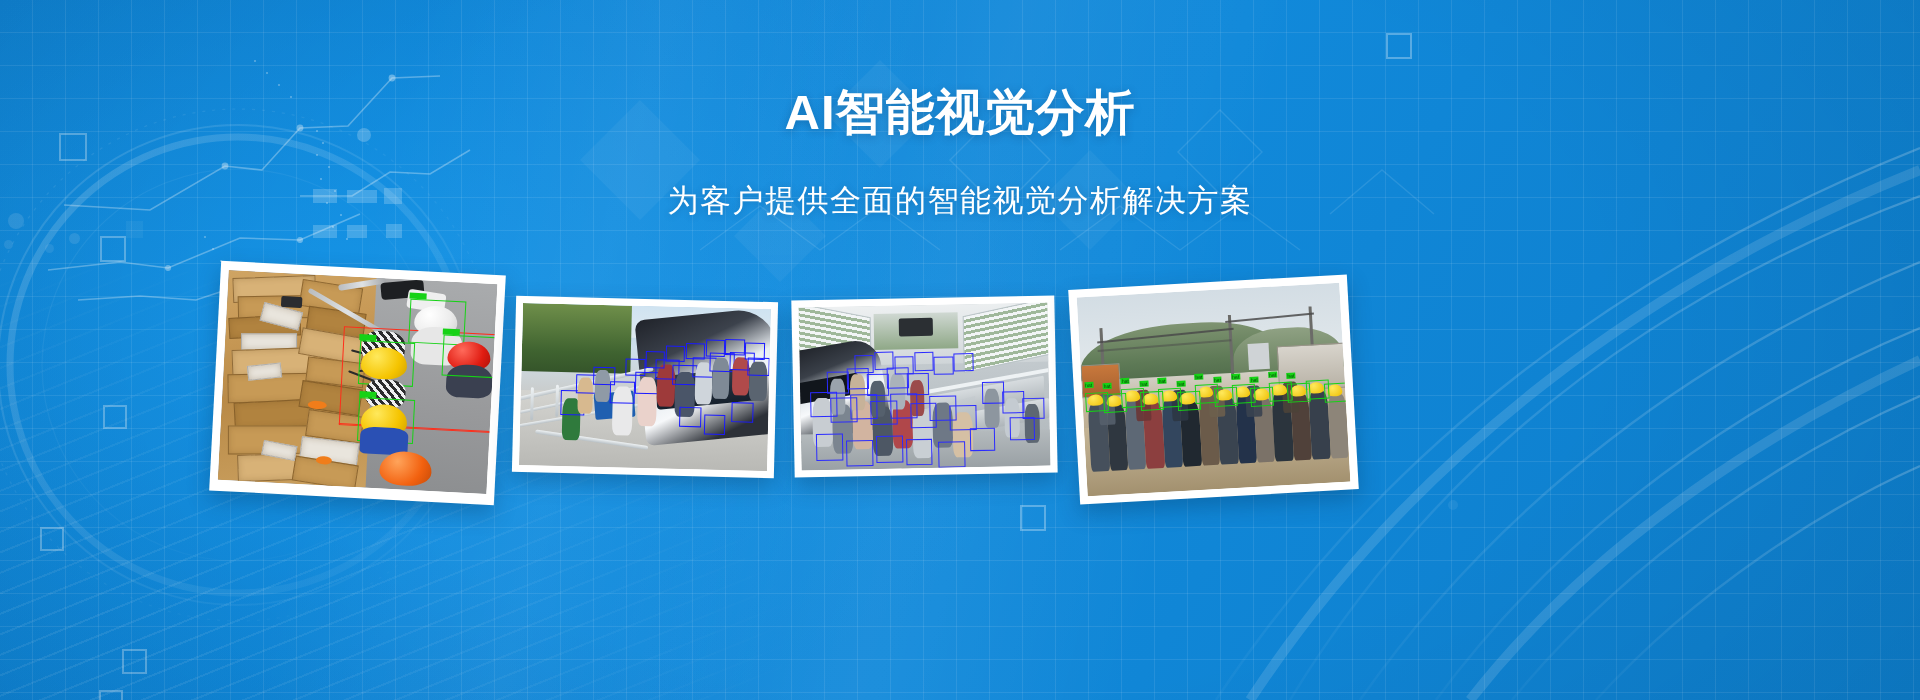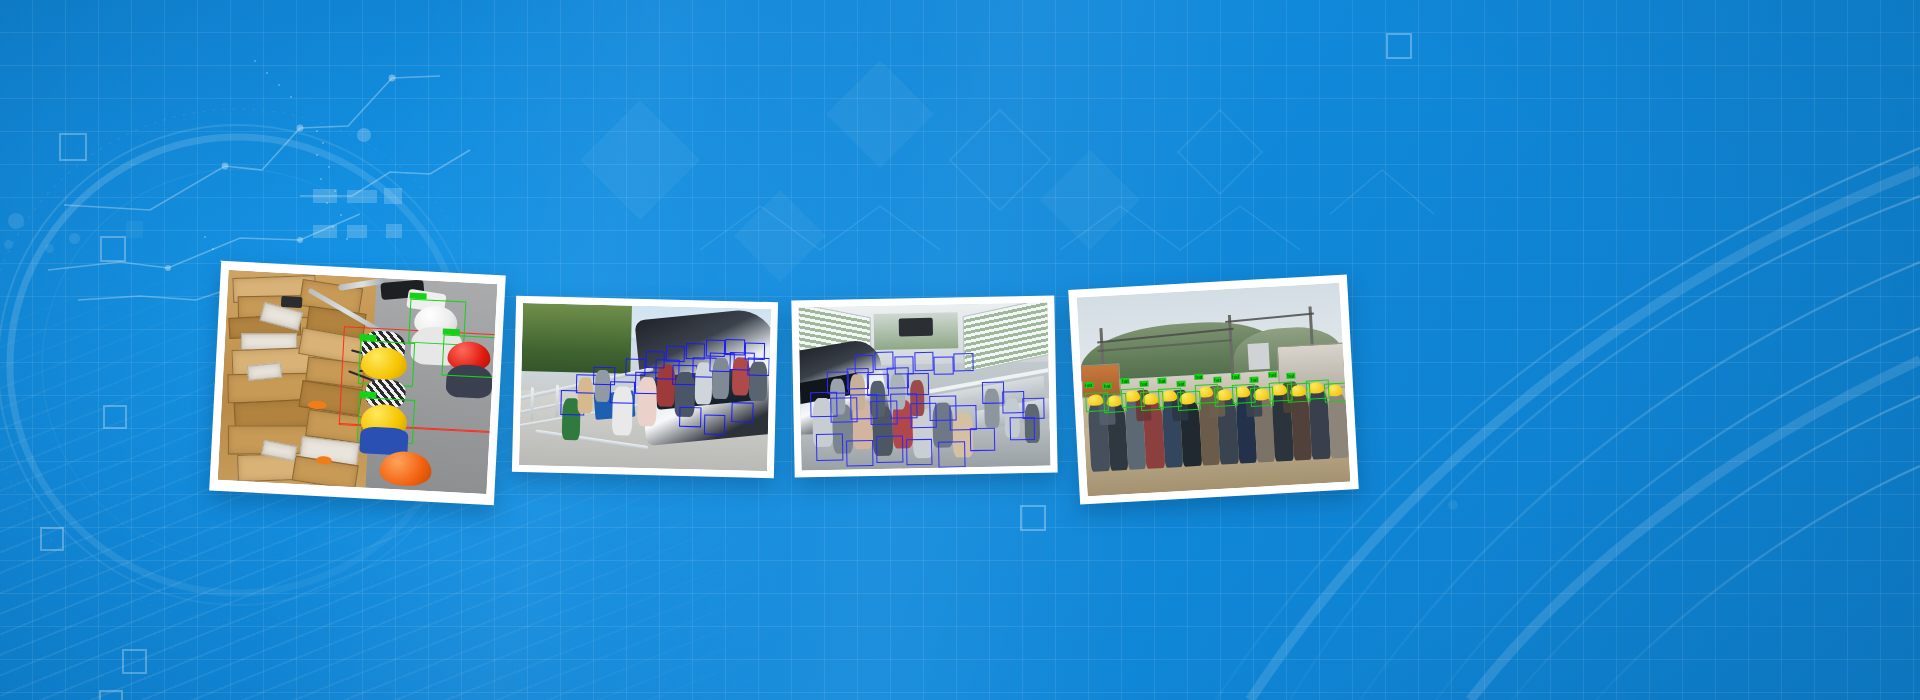--- a/index.html
+++ b/index.html
@@ -274,20 +274,22 @@
 
   <div class="deco dot" style="left:357px;top:128px;width:14px;height:14px;"></div>
   <div class="deco dot" style="left:8px;top:213px;width:16px;height:16px;opacity:.55;"></div>
   <div class="deco dot" style="left:69px;top:233px;width:11px;height:11px;opacity:.5;"></div>
   <div class="deco dot" style="left:4px;top:240px;width:9px;height:9px;opacity:.45;"></div>
   <div class="deco dot" style="left:45px;top:244px;width:9px;height:9px;opacity:.4;"></div>
   <div class="deco dot" style="left:1448px;top:500px;width:10px;height:10px;opacity:.3;"></div>
 
   <div class="layer vignette"></div>
 
+  <div class="headline">AI智能视觉分析</div>
+  <div class="subhead">为客户提供全面的智能视觉分析解决方案</div>
 
   <div class="strip">
 
     <div class="card" id="card1">
       <div class="frame" style="inset:9px 8px 11px 8px;">
         <div class="photo sc1">
           <div class="floor"></div>
           <div class="boxcol"></div>
 
           <div class="b l" style="left:2%;top:2%;width:30%;height:11%;transform:rotate(-5deg);"></div>

